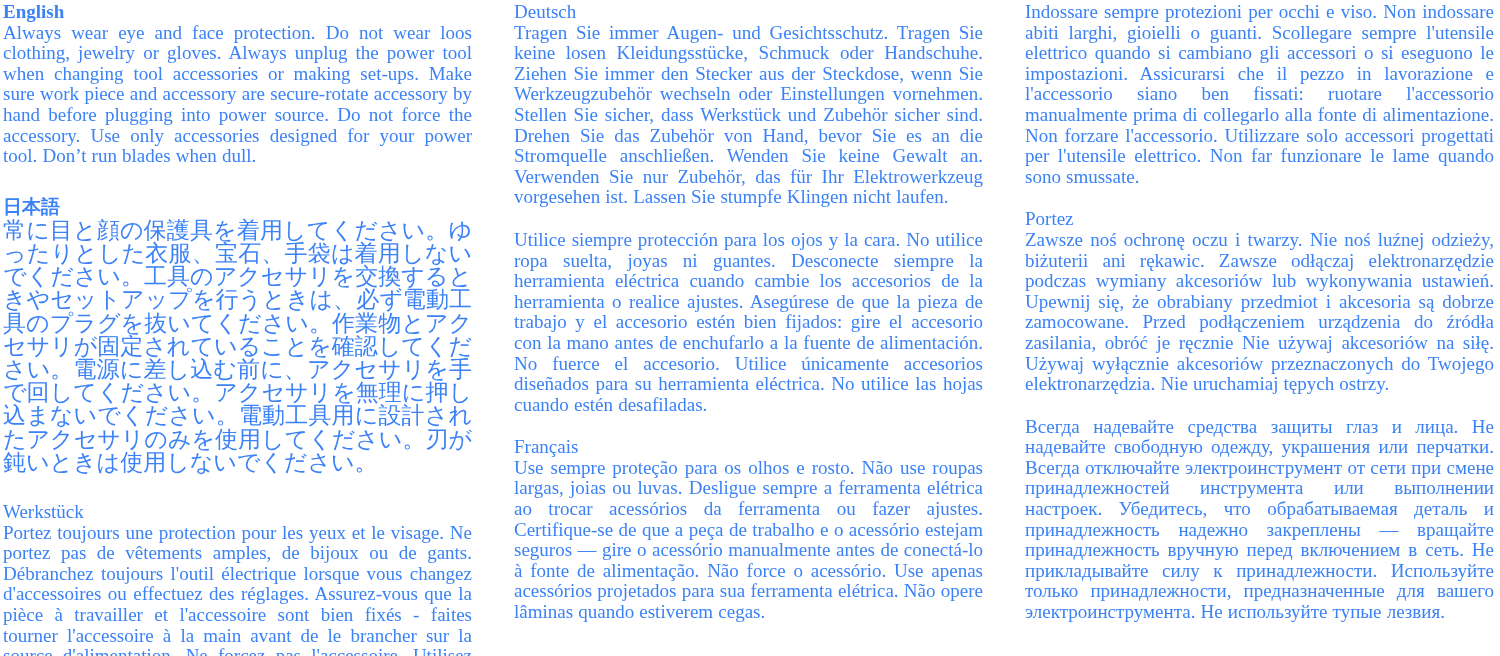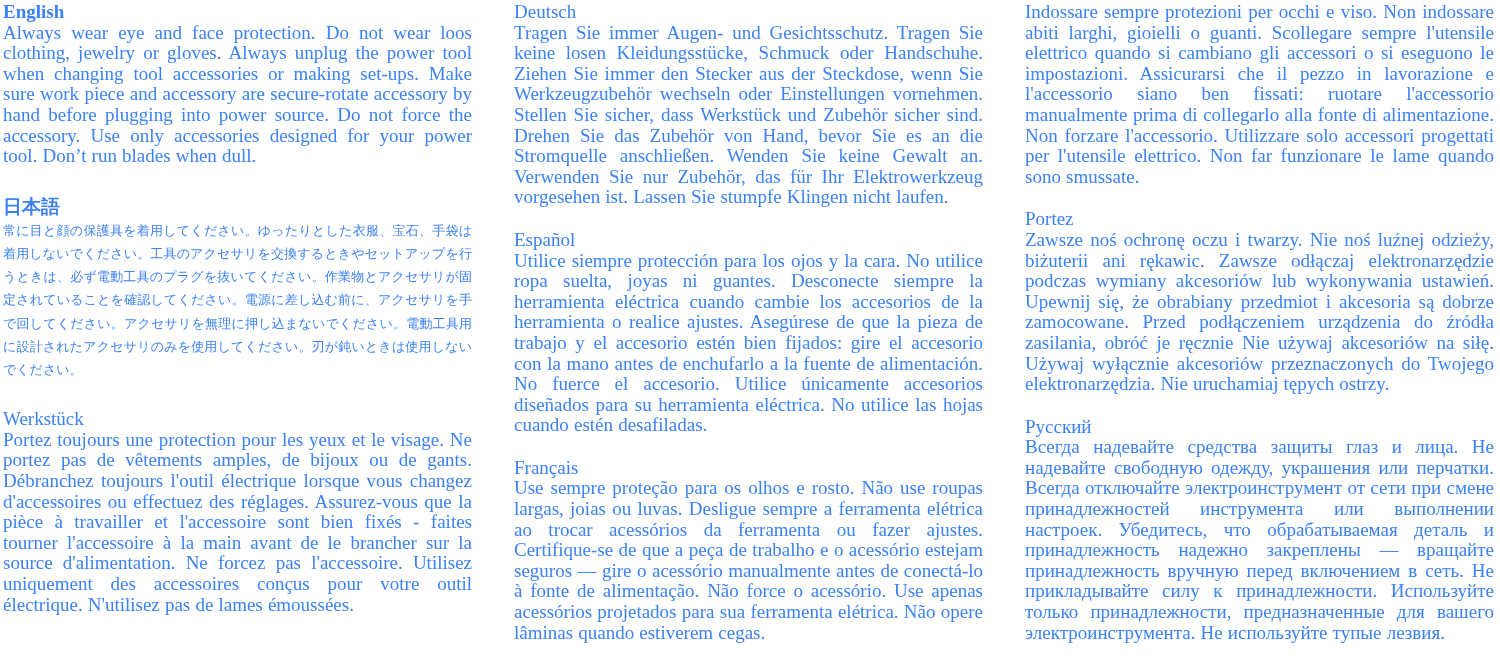--- a/index.html
+++ b/index.html
@@ -49,21 +49,21 @@
 
   
   .jp .heading {
     font-family: Liberation Serif, serif;
     font-size: 19px;
     line-height: 24px;
     font-weight: bold;
   }
   .jp .body-text {
     font-family: Liberation Sans, sans-serif;
-    font-size: 13px;
+    font-size: 23px;
     line-height: 23.2px;
     text-align: justify;
   }
 </style>
 </head>
 <body>
 
 <div class="page">
 
   <div class="col col-1">
@@ -80,36 +80,34 @@
       <p class="body-text" lang="fr">Portez toujours une protection pour les yeux et le visage. Ne portez pas de vêtements amples, de bijoux ou de gants. Débranchez toujours l'outil électrique lorsque vous changez d'accessoires ou effectuez des réglages. Assurez-vous que la pièce à travailler et l'accessoire sont bien fixés - faites tourner l'accessoire à la main avant de le brancher sur la source d'alimentation. Ne forcez pas l'accessoire. Utilisez uniquement des accessoires conçus pour votre outil électrique. N'utilisez pas de lames émoussées.</p>
     </div>
   </div>
 
   <div class="col col-2">
     <div class="section">
       <h2 class="heading" lang="de">Deutsch</h2>
       <p class="body-text" lang="de">Tragen Sie immer Augen- und Gesichtsschutz. Tragen Sie keine losen Kleidungsstücke, Schmuck oder Handschuhe. Ziehen Sie immer den Stecker aus der Steckdose, wenn Sie Werkzeugzubehör wechseln oder Einstellungen vornehmen. Stellen Sie sicher, dass Werkstück und Zubehör sicher sind. Drehen Sie das Zubehör von Hand, bevor Sie es an die Stromquelle anschließen. Wenden Sie keine Gewalt an. Verwenden Sie nur Zubehör, das für Ihr Elektrowerkzeug vorgesehen ist. Lassen Sie stumpfe Klingen nicht laufen.</p>
     </div>
     <div class="section">
-      <h2 class="heading" lang="es">Español</h2>
       <p class="body-text" lang="es">Utilice siempre protección para los ojos y la cara. No utilice ropa suelta, joyas ni guantes. Desconecte siempre la herramienta eléctrica cuando cambie los accesorios de la herramienta o realice ajustes. Asegúrese de que la pieza de trabajo y el accesorio estén bien fijados: gire el accesorio con la mano antes de enchufarlo a la fuente de alimentación. No fuerce el accesorio. Utilice únicamente accesorios diseñados para su herramienta eléctrica. No utilice las hojas cuando estén desafiladas.</p>
     </div>
     <div class="section">
       <h2 class="heading" lang="pt">Français</h2>
       <p class="body-text" lang="pt">Use sempre proteção para os olhos e rosto. Não use roupas largas, joias ou luvas. Desligue sempre a ferramenta elétrica ao trocar acessórios da ferramenta ou fazer ajustes. Certifique-se de que a peça de trabalho e o acessório estejam seguros — gire o acessório manualmente antes de conectá-lo à fonte de alimentação. Não force o acessório. Use apenas acessórios projetados para sua ferramenta elétrica. Não opere lâminas quando estiverem cegas.</p>
     </div>
   </div>
 
   <div class="col col-3">
     <div class="section">
       <p class="body-text" lang="it">Indossare sempre protezioni per occhi e viso. Non indossare abiti larghi, gioielli o guanti. Scollegare sempre l'utensile elettrico quando si cambiano gli accessori o si eseguono le impostazioni. Assicurarsi che il pezzo in lavorazione e l'accessorio siano ben fissati: ruotare l'accessorio manualmente prima di collegarlo alla fonte di alimentazione. Non forzare l'accessorio. Utilizzare solo accessori progettati per l'utensile elettrico. Non far funzionare le lame quando sono smussate.</p>
     </div>
     <div class="section">
       <h2 class="heading" lang="pl">Portez</h2>
       <p class="body-text" lang="pl">Zawsze noś ochronę oczu i twarzy. Nie noś luźnej odzieży, biżuterii ani rękawic. Zawsze odłączaj elektronarzędzie podczas wymiany akcesoriów lub wykonywania ustawień. Upewnij się, że obrabiany przedmiot i akcesoria są dobrze zamocowane. Przed podłączeniem urządzenia do źródła zasilania, obróć je ręcznie Nie używaj akcesoriów na siłę. Używaj wyłącznie akcesoriów przeznaczonych do Twojego elektronarzędzia. Nie uruchamiaj tępych ostrzy.</p>
     </div>
     <div class="section">
-      <h2 class="heading" lang="ru">Русский</h2>
       <p class="body-text" lang="ru">Всегда надевайте средства защиты глаз и лица. Не надевайте свободную одежду, украшения или перчатки. Всегда отключайте электроинструмент от сети при смене принадлежностей инструмента или выполнении настроек. Убедитесь, что обрабатываемая деталь и принадлежность надежно закреплены — вращайте принадлежность вручную перед включением в сеть. Не прикладывайте силу к принадлежности. Используйте только принадлежности, предназначенные для вашего электроинструмента. Не используйте тупые лезвия.</p>
     </div>
   </div>
 
 </div>
 
 </body></html>

